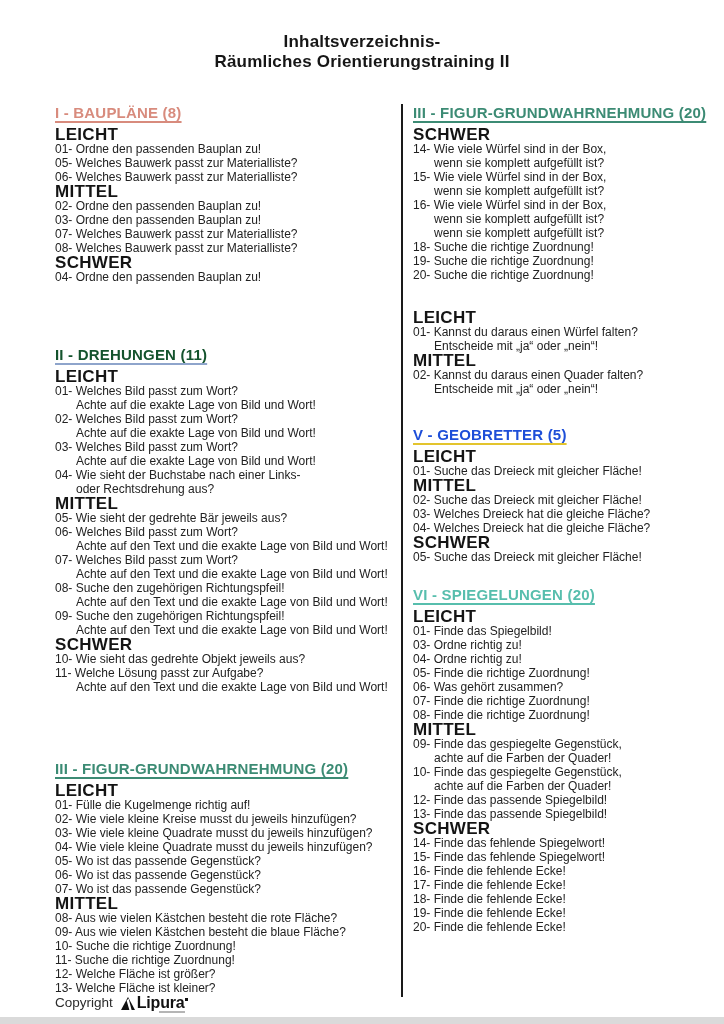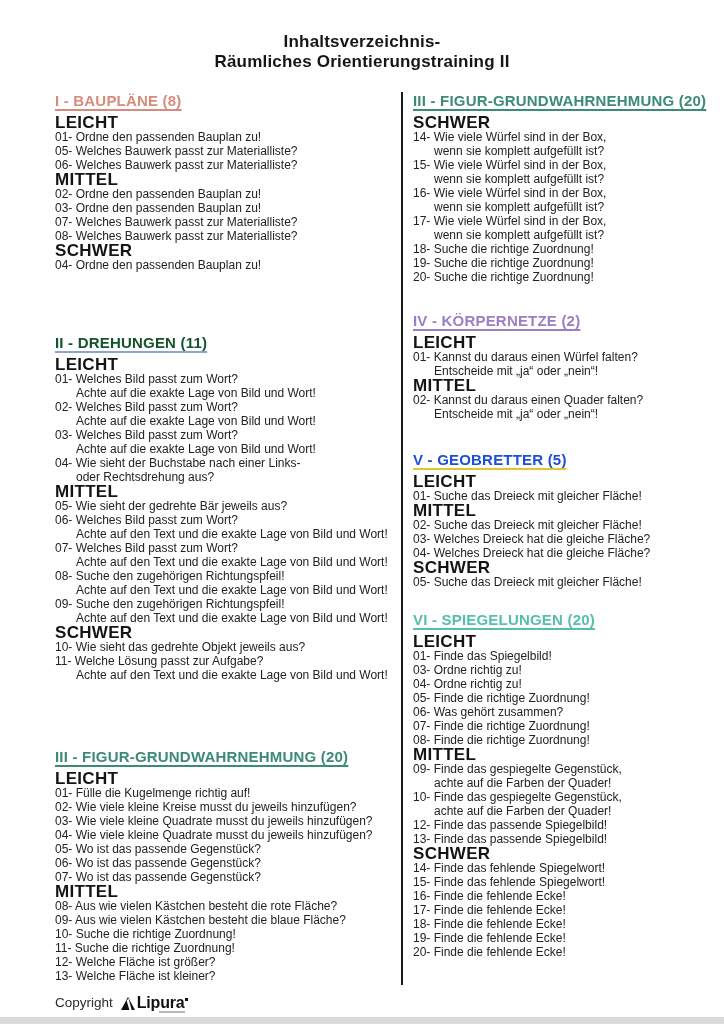--- a/index.html
+++ b/index.html
@@ -11,21 +11,21 @@
     position:relative;
     overflow:hidden;
   }
   .title-block {
     position:absolute; top:32px; left:0; width:724px;
     text-align:center;
     font-size:17px; font-weight:700; line-height:20px;
     color:#161616; letter-spacing:0.2px;
   }
   .columns {
-    position:absolute; top:92px; left:55px;
+    position:absolute; top:104px; left:55px;
     width:660px; height:895px;
     display:flex;
   }
   .col { box-sizing:border-box; }
   .col-left  { width:346px; }
   .divider   { width:2px; height:893px; background:#1a1a1a; }
   .col-right { flex:1; padding-left:10px; }
 
   .section { margin:0; }
   .col-left  .section:nth-of-type(1){ margin-bottom:62px; }
@@ -155,28 +155,26 @@
     <div class="col col-right">
         <section class="section">
           <h2 class="sec-title" style="color: rgb(60, 139, 116); text-decoration-color: rgb(60, 139, 116);">III - FIGUR-GRUNDWAHRNEHMUNG (20)</h2>
           <h3 class="difficulty">SCHWER</h3>
           <div class="line">14- Wie viele Würfel sind in der Box,</div>
           <div class="line sub">wenn sie komplett aufgefüllt ist?</div>
           <div class="line">15- Wie viele Würfel sind in der Box,</div>
           <div class="line sub">wenn sie komplett aufgefüllt ist?</div>
           <div class="line">16- Wie viele Würfel sind in der Box,</div>
           <div class="line sub">wenn sie komplett aufgefüllt ist?</div>
-          <div class="line">17- Wie viele Würfel sind in der Box,</div>
           <div class="line sub">wenn sie komplett aufgefüllt ist?</div>
           <div class="line">18- Suche die richtige Zuordnung!</div>
           <div class="line">19- Suche die richtige Zuordnung!</div>
           <div class="line">20- Suche die richtige Zuordnung!</div>
         </section>
         <section class="section">
-          <h2 class="sec-title" style="color: rgb(155, 126, 196); text-decoration-color: rgb(155, 126, 196);">IV - KÖRPERNETZE (2)</h2>
           <h3 class="difficulty">LEICHT</h3>
           <div class="line">01- Kannst du daraus einen Würfel falten?</div>
           <div class="line sub">Entscheide mit „ja“ oder „nein“!</div>
           <h3 class="difficulty">MITTEL</h3>
           <div class="line">02- Kannst du daraus einen Quader falten?</div>
           <div class="line sub">Entscheide mit „ja“ oder „nein“!</div>
         </section>
         <section class="section">
           <h2 class="sec-title" style="color: #1d4ed8; text-decoration-color: rgb(227, 196, 45);">V - GEOBRETTER (5)</h2>
           <h3 class="difficulty">LEICHT</h3>

